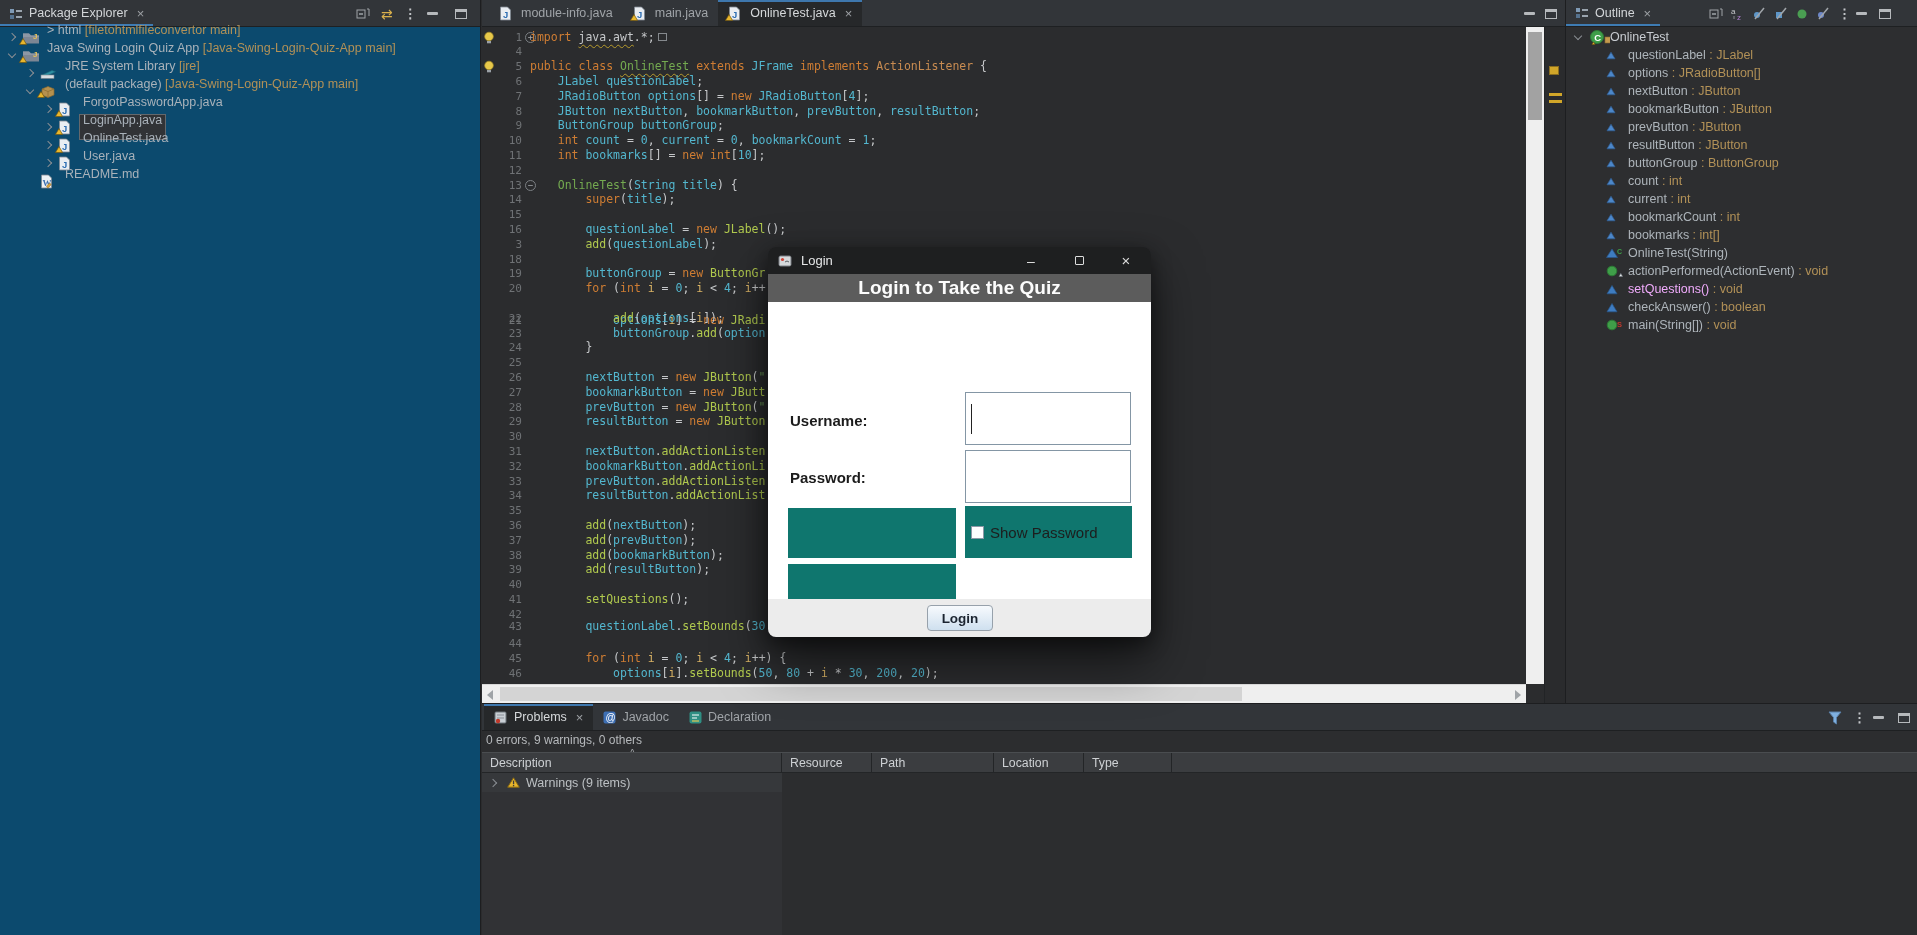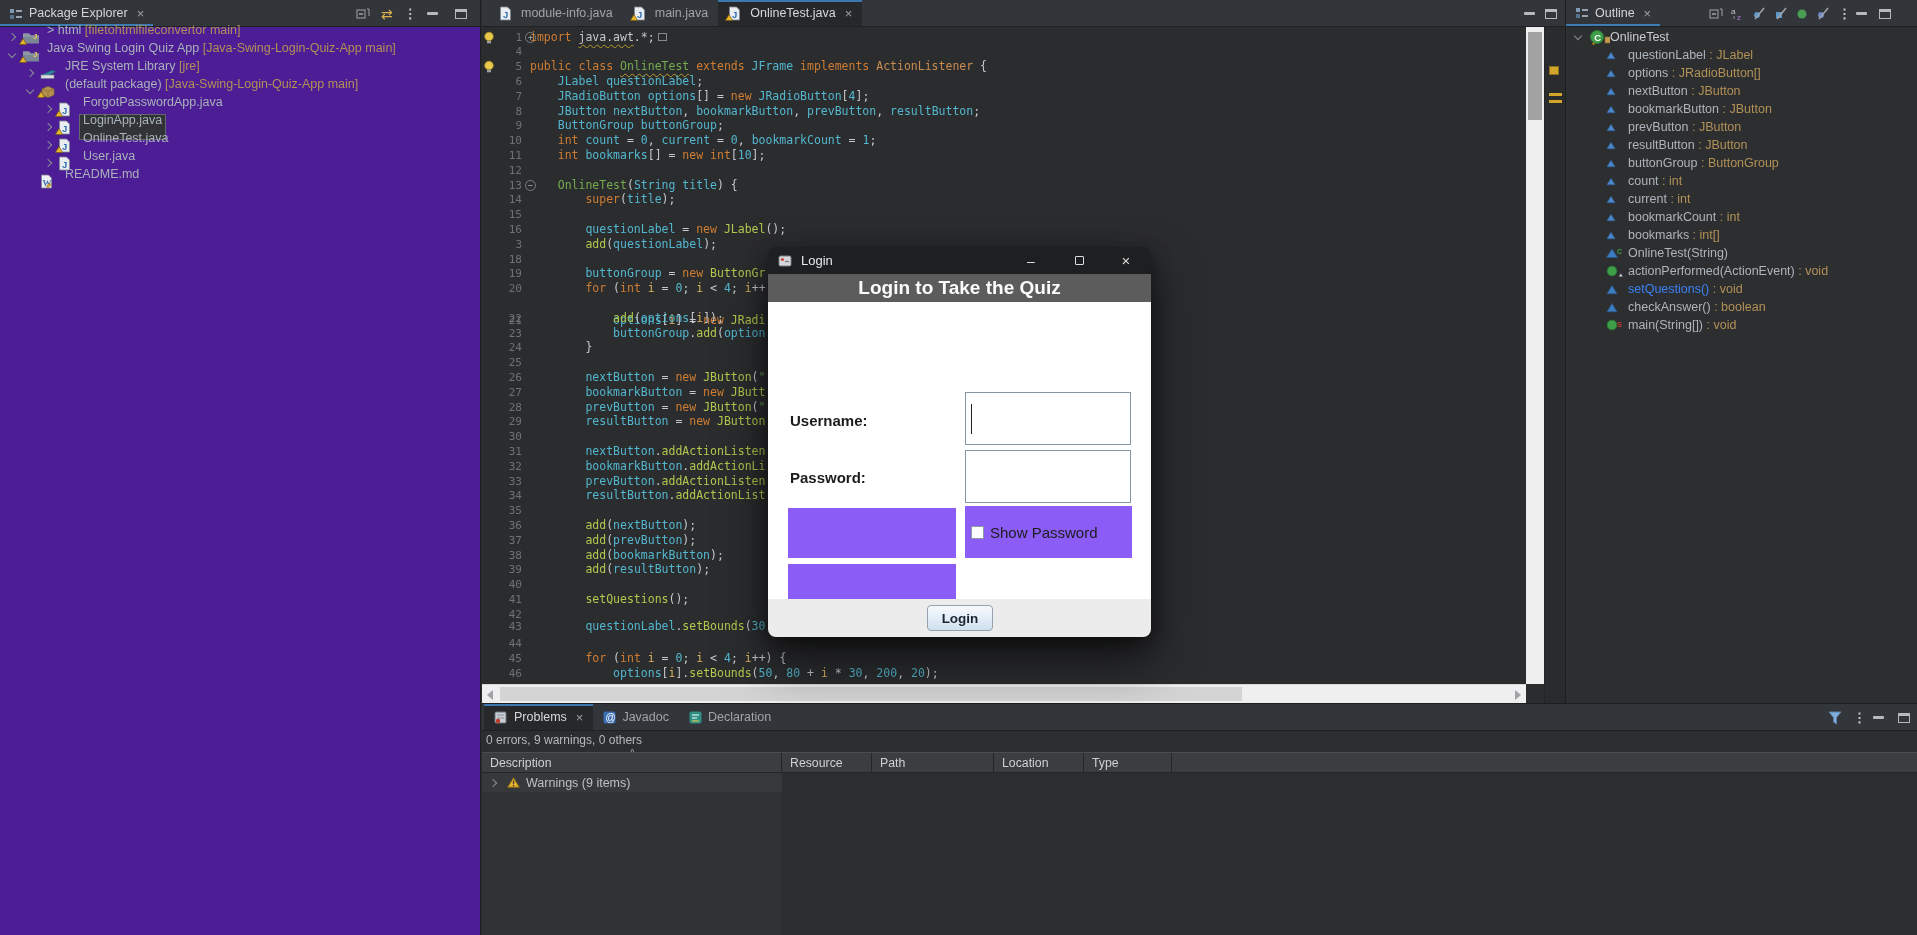--- a/index.html
+++ b/index.html
@@ -23,21 +23,21 @@
 .chev.r{transform:rotate(-45deg)}
 .chev.d{transform:rotate(45deg);margin-top:-3px}
 .chevsp{width:16px;flex:none}
 .ticon{position:relative;width:21px;flex:none;display:inline-flex;align-items:center}
 .badge{position:absolute;left:-3px;bottom:-3px}
 .rowsel{display:inline-flex;align-items:flex-end;padding:12px 3px;border:1px solid transparent;height:17px}
 .rowsel.selected{border-color:#64686c;background:#313336}
 .tdeco{color:#b29157}
 
 
-#pe{left:0;top:0;width:481px;height:935px;background:#4c1d95;border-right:1px solid #1d1e20}
+#pe{left:0;top:0;width:481px;height:935px;background:#0c4a6e;border-right:1px solid #1d1e20}
 #pe-tree{position:absolute;top:28px;left:0;right:0;bottom:0}
 
 
 #ed{left:482px;top:0;width:1083px;height:703px;background:#2b2c2e}
 .etab{display:flex;align-items:center;gap:6px;padding:0 10px;color:#a0a4a8;white-space:nowrap}
 .etab.active{background:#26282a;color:#d6d9db;box-shadow:inset 0 2px 0 #3e77ad}
 .crow{position:absolute;left:0;width:1044px;height:15px;line-height:15px;font-family:"DejaVu Sans Mono",monospace;font-size:11.5px;white-space:pre}
 .lnum{position:absolute;left:0;width:40px;text-align:right;color:#6f7275;font-size:11px}
 .fold{position:absolute;left:43px;top:2px;width:11px;height:11px;border:1px solid #7c8084;border-radius:50%;color:#a6aaae;font-size:9px;line-height:9px;text-align:center;background:#2b2c2e}
 .ctext{position:absolute;left:48px}
@@ -81,21 +81,21 @@
 
 #dlg{position:absolute;left:768px;top:247px;width:383px;height:390px;border-radius:8px;overflow:hidden;z-index:50;box-shadow:0 24px 50px rgba(0,0,0,.55),0 6px 20px rgba(0,0,0,.45);font-family:"Liberation Sans",sans-serif}
 #dlg .dtitle{position:absolute;left:0;top:0;right:0;height:27px;background:#1e1f20;display:flex;align-items:center;color:#e6e7e8;font-size:13px}
 #dlg .dtitle .appic{margin:0 8px 0 9px}
 .dbtn{position:absolute;top:0;width:30px;height:27px;display:flex;align-items:center;justify-content:center;color:#dcdcdc;font-size:14px}
 .dbtn .maxglyph{display:block;width:9px;height:9px;border:1px solid #dcdcdc;border-radius:1px}
 #dlg .dheader{position:absolute;left:0;top:27px;right:0;height:28px;background:#5c5c5c;color:#fcfcfc;font-size:19px;font-weight:bold;text-align:center;line-height:28px}
 #dlg .dbody{position:absolute;left:0;top:55px;right:0;height:297px;background:#ffffff}
 .dlabel{position:absolute;left:22px;font-size:15px;font-weight:bold;color:#1c1c1c}
 .dfield{position:absolute;left:197px;width:166px;height:53px;background:#fff;border:1px solid #8496a5;font-size:15px;padding:0 6px;outline:none}
-.gpanel{position:absolute;background:#8b5cf6}
+.gpanel{position:absolute;background:#0f766e}
 .caret{position:absolute;left:203px;width:1px;height:30px;background:#222}
 .cbx{display:inline-block;width:13px;height:13px;border:1px solid #8b98a6;background:#fdfdfe;margin-right:6px;flex:none}
 #forgot{position:absolute;left:197px;top:261px;width:167px;height:51px;background:linear-gradient(#ffffff,#d7e5f2);border:1px solid #93a1af;border-radius:3px;font-size:15px;font-weight:bold;color:#1b2430;display:flex;align-items:center;justify-content:center}
 #dlg .dfooter{position:absolute;left:0;top:352px;right:0;height:38px;background:#ececec}
 #loginbtn{position:absolute;left:159px;top:6px;width:66px;height:26px;background:linear-gradient(#f7fafd,#cfe0ef);border:1px solid #97a1ab;border-radius:4px;font-size:13.5px;font-weight:bold;color:#1b2430;display:flex;align-items:center;justify-content:center}
 </style>
 </head>
 <body>
 
 <div id="app">
@@ -412,21 +412,21 @@
         <div class="trow" style="padding-left:40px"><span class="oicon"><svg width="16" height="12">
               <path d="M6 2 L11.5 10.5 H0.5z" fill="#3e7cc0" stroke="#28578c" stroke-width="0.7"></path>
               <text x="11" y="7" font-size="7" font-weight="bold" fill="#3f9e49" font-family="Liberation Sans">C</text>
             </svg></span><span style="color:#adb4ba">OnlineTest(String)</span></div>
         <div class="trow" style="padding-left:40px"><span class="oicon"><svg width="17" height="12">
               <circle cx="6" cy="6" r="4.8" fill="#3f9e49" stroke="#2c7a35"></circle>
               <path d="M13 11.5 L16.6 11.5 L14.8 8.4z" fill="#e8ecef" stroke="#6d747b" stroke-width="0.6"></path>
             </svg></span><span style="color:#adb4ba">actionPerformed(ActionEvent)</span><span class="tdeco"> : void</span></div>
         <div class="trow" style="padding-left:40px"><span class="oicon"><svg width="12" height="11">
               <path d="M6 1.5 L11 9.8 H1z" fill="#3e7cc0" stroke="#28578c" stroke-width="0.7"></path>
-            </svg></span><span style="color:#3b82f6">setQuestions()</span><span class="tdeco"> : void</span></div>
+            </svg></span><span style="color:#f0abfc">setQuestions()</span><span class="tdeco"> : void</span></div>
         <div class="trow" style="padding-left:40px"><span class="oicon"><svg width="12" height="11">
               <path d="M6 1.5 L11 9.8 H1z" fill="#3e7cc0" stroke="#28578c" stroke-width="0.7"></path>
             </svg></span><span style="color:#adb4ba">checkAnswer()</span><span class="tdeco"> : boolean</span></div>
         <div class="trow" style="padding-left:40px"><span class="oicon"><svg width="17" height="12">
               <circle cx="6" cy="6" r="4.8" fill="#3f9e49" stroke="#2c7a35"></circle>
               <text x="11" y="8" font-size="7.5" font-weight="bold" fill="#c0392b" font-family="Liberation Sans">S</text>
             </svg></span><span style="color:#adb4ba">main(String[])</span><span class="tdeco"> : void</span></div>
       </div>
   </section>
 

